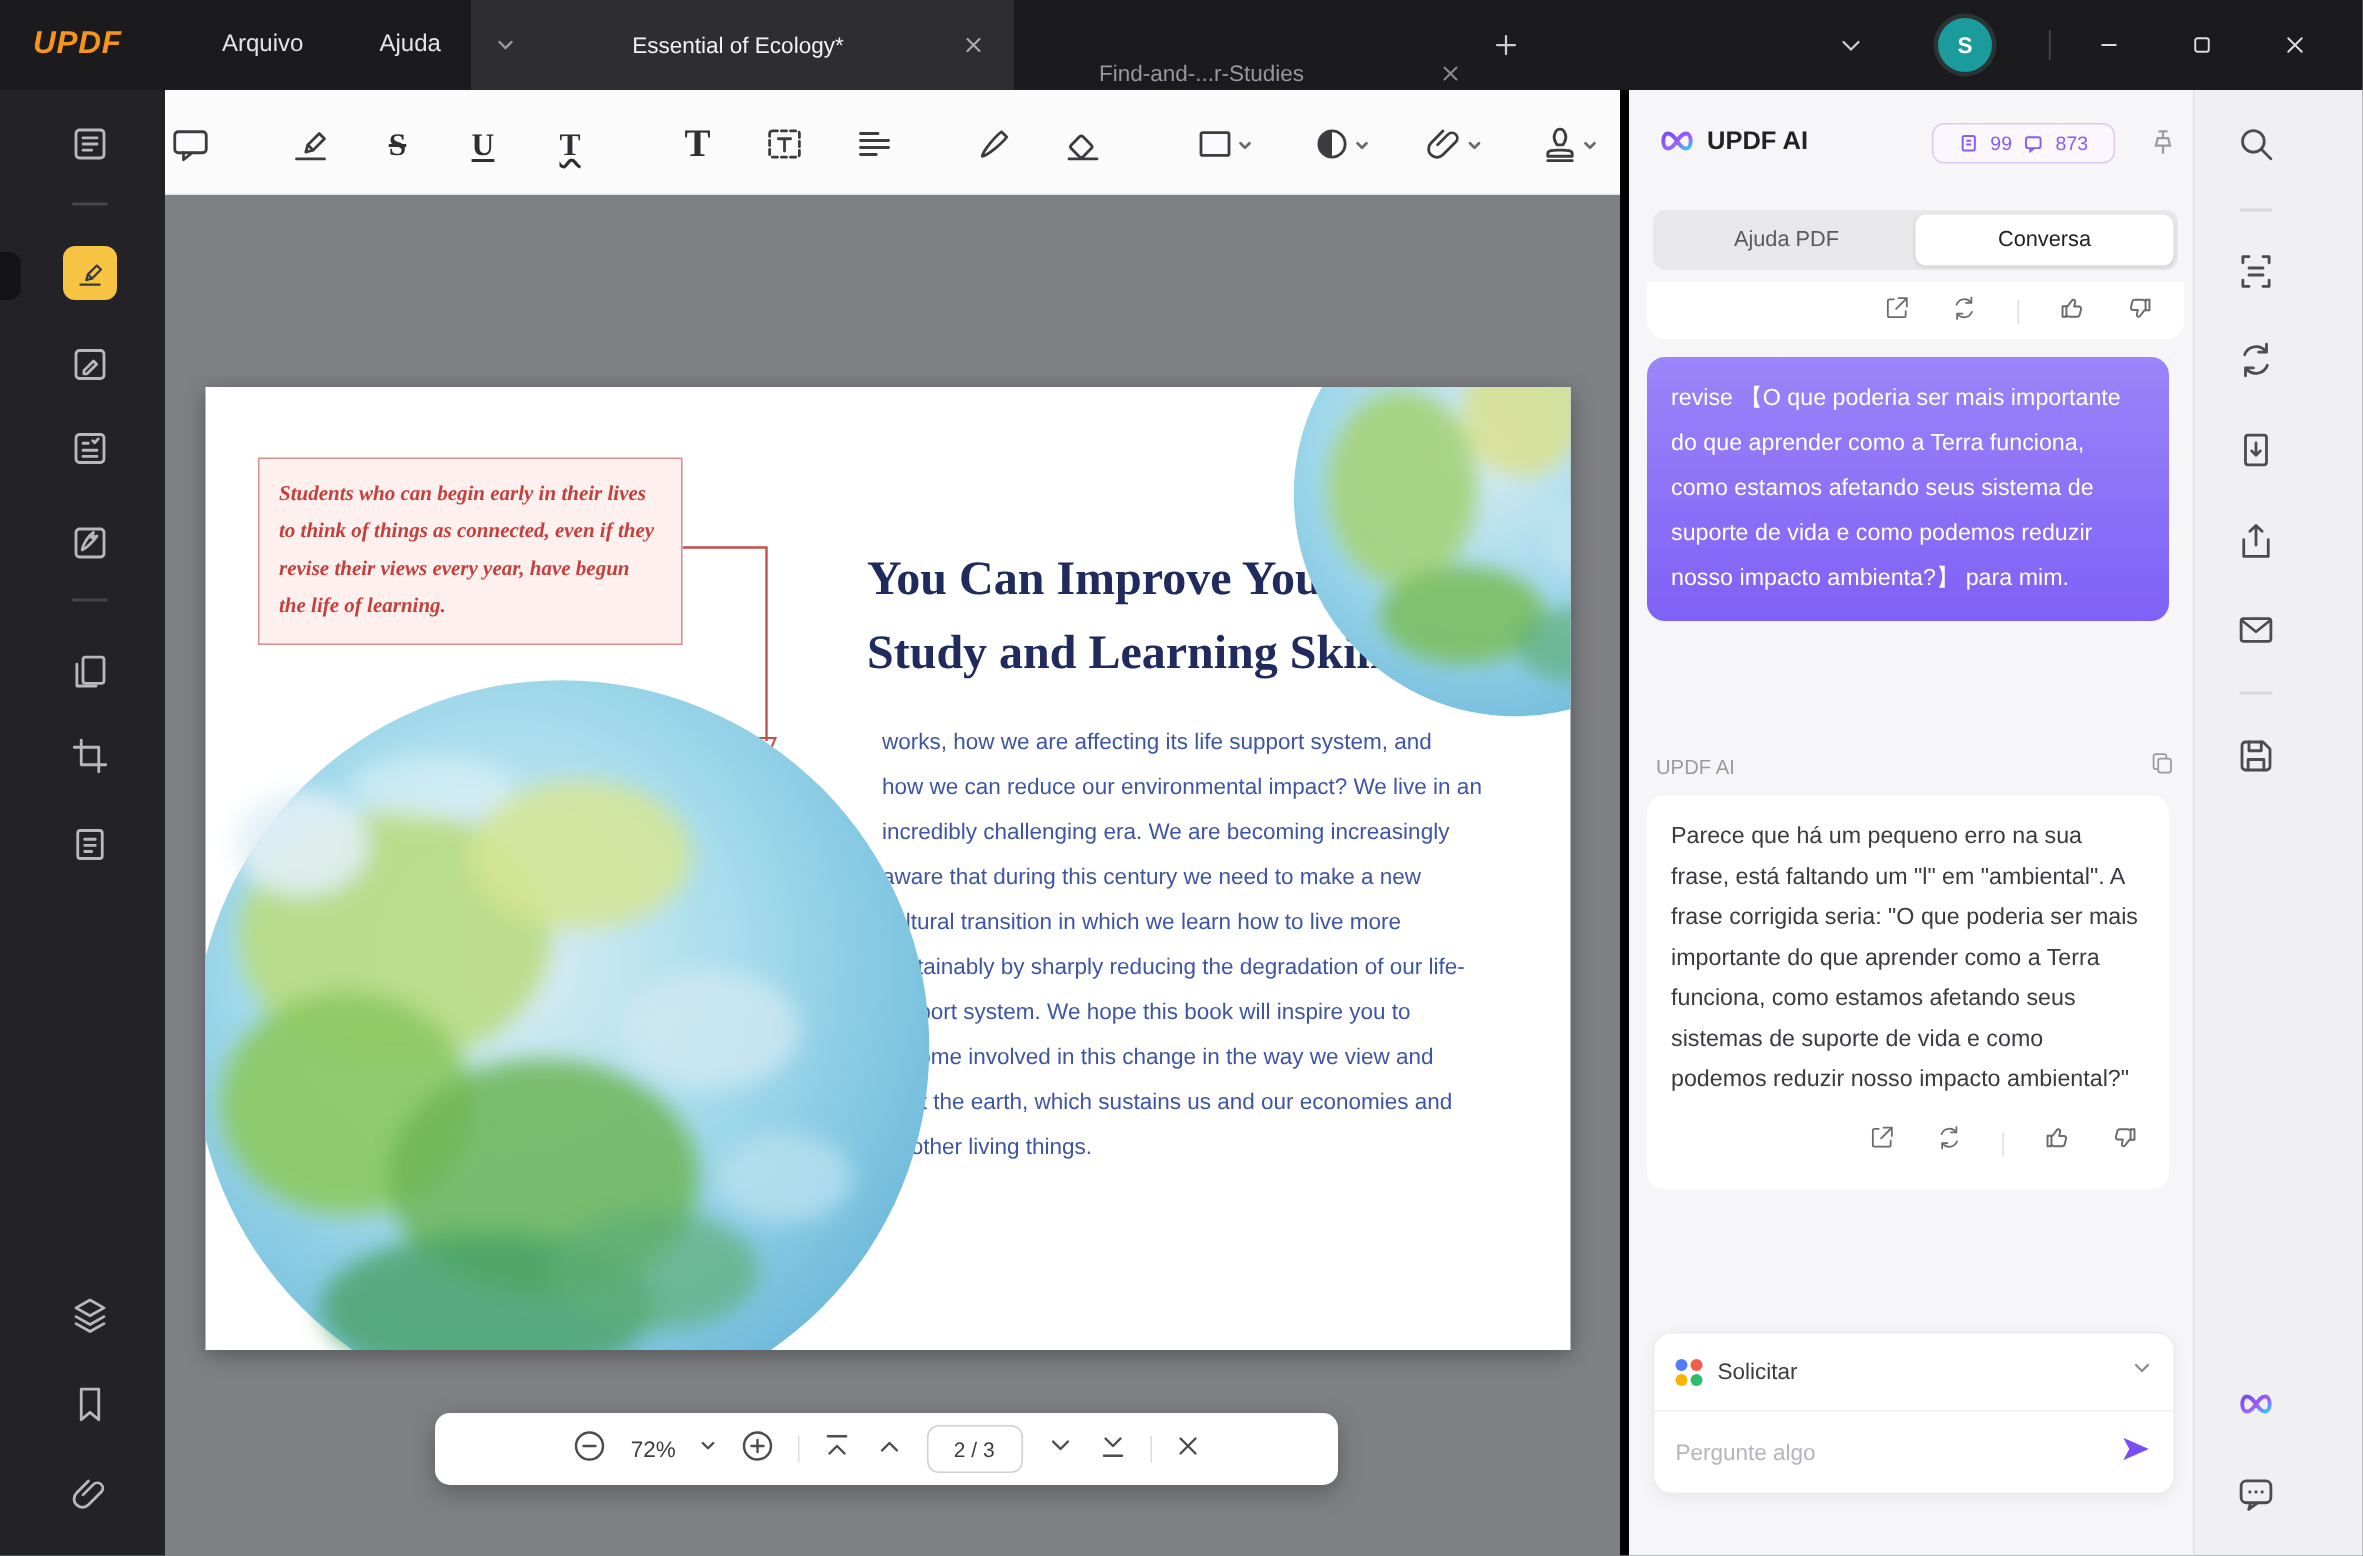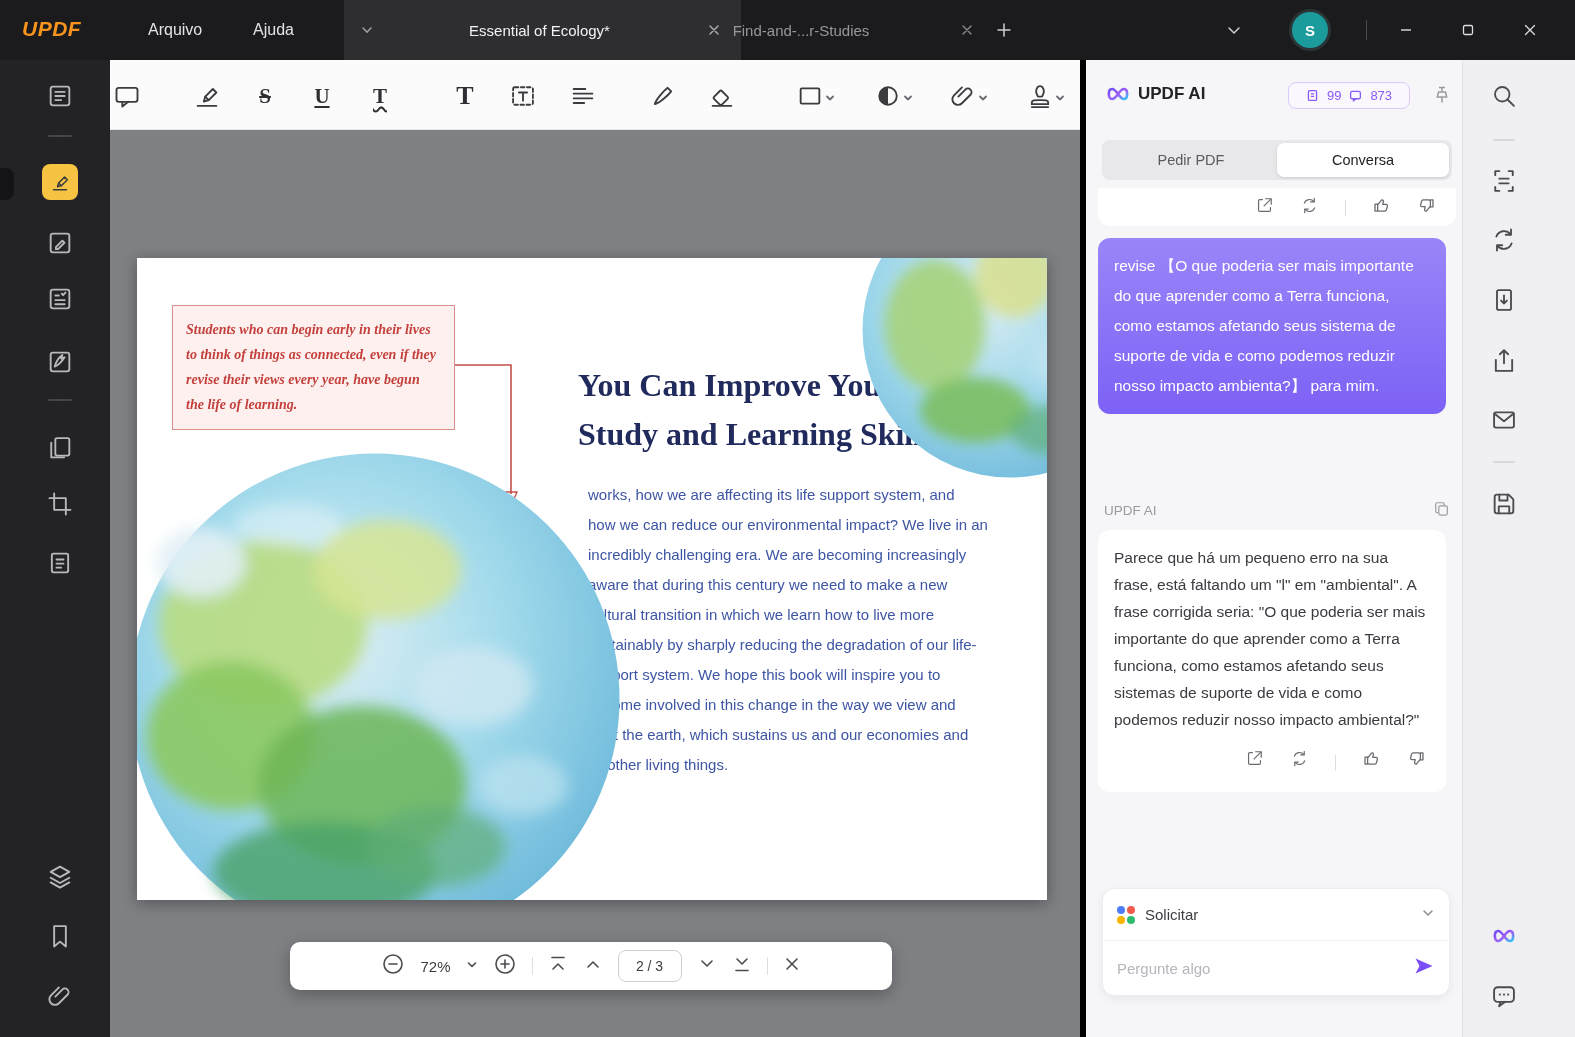--- a/index.html
+++ b/index.html
@@ -102,32 +102,32 @@
         <stop offset="1" stop-color="#2fc6f6"></stop>
     </linearGradient>
   </defs>
 </svg>
 
 <header class="titlebar">
   <div class="logo">UPDF</div>
   <div class="menu-item" style="left:130px">Arquivo</div>
   <div class="menu-item" style="left:235px">Ajuda</div>
 
-  <div class="tab active" style="left:344px; width:397px; padding:0 16px;">
+  <div class="tab active" style="left:314px; width:362px; padding:0 16px;">
     <span style="width:14px;height:14px;margin-right:20px;"><svg viewBox="0 0 14 14">
           <path d="M3 5l4 4 4-4" stroke="#9a9a9e" fill="none" stroke-width="1.6" stroke-linecap="round"></path>
         </svg></span>
     <span class="tab-title" style="flex:1;text-align:center">Essential of Ecology*</span>
     <span class="tab-close">
         <svg width="12" height="12" viewBox="0 0 12 12">
           <path d="M2 2l8 8M10 2l-8 8" stroke="#b0b0b4" stroke-width="1.4" stroke-linecap="round"></path>
         </svg>
       </span>
   </div>
-  <div class="tab inactive" style="left:662px; width:318px; padding:0 2px;">
+  <div class="tab inactive" style="left:662px; width:318px; padding:0 2px;margin-top:19px;">
     <span class="tab-title" style="flex:1;text-align:center">Find-and-...r-Studies</span>
     <span class="tab-close">
         <svg width="12" height="12" viewBox="0 0 12 12">
           <path d="M2 2l8 8M10 2l-8 8" stroke="#8a8a8e" stroke-width="1.4" stroke-linecap="round"></path>
         </svg>
       </span>
   </div>
   <div class="win-btn" style="left:988px; top:14px;">
       <svg width="16" height="16" viewBox="0 0 16 16">
         <path d="M8 2v12M2 8h12" stroke="#cfcfd2" stroke-width="1.5" stroke-linecap="round"></path>
@@ -427,21 +427,21 @@
         </svg>
       <span>873</span>
     </span>
     <span class="pin-icon"><svg viewBox="0 0 20 20">
           <path d="M7 2.5h6M10 2.5v4.5M6.5 7h7l1.2 5h-9.4z"></path>
           <path d="M10 12v5.5"></path>
         </svg></span>
   </div>
 
   <div class="ai-tabs">
-    <div class="ai-tab">Pedir PDF</div>
+    <div class="ai-tab">Ajuda PDF</div>
     <div class="ai-tab active">Conversa</div>
   </div>
 
   <div class="chat">
     <div class="msg-card-partial">
       <div class="actions" style="position:absolute; right:20px; top:8px;">
         <span><svg width="19" height="19" viewBox="0 0 24 24">
               <path d="M9.5 4.5H6A1.5 1.5 0 0 0 4.5 6v12A1.5 1.5 0 0 0 6 19.5h12a1.5 1.5 0 0 0 1.5-1.5v-3.5"></path>
               <path d="M13.5 3.5H20.5V10.5"></path>
               <path d="M20 4L11.5 12.5"></path>

